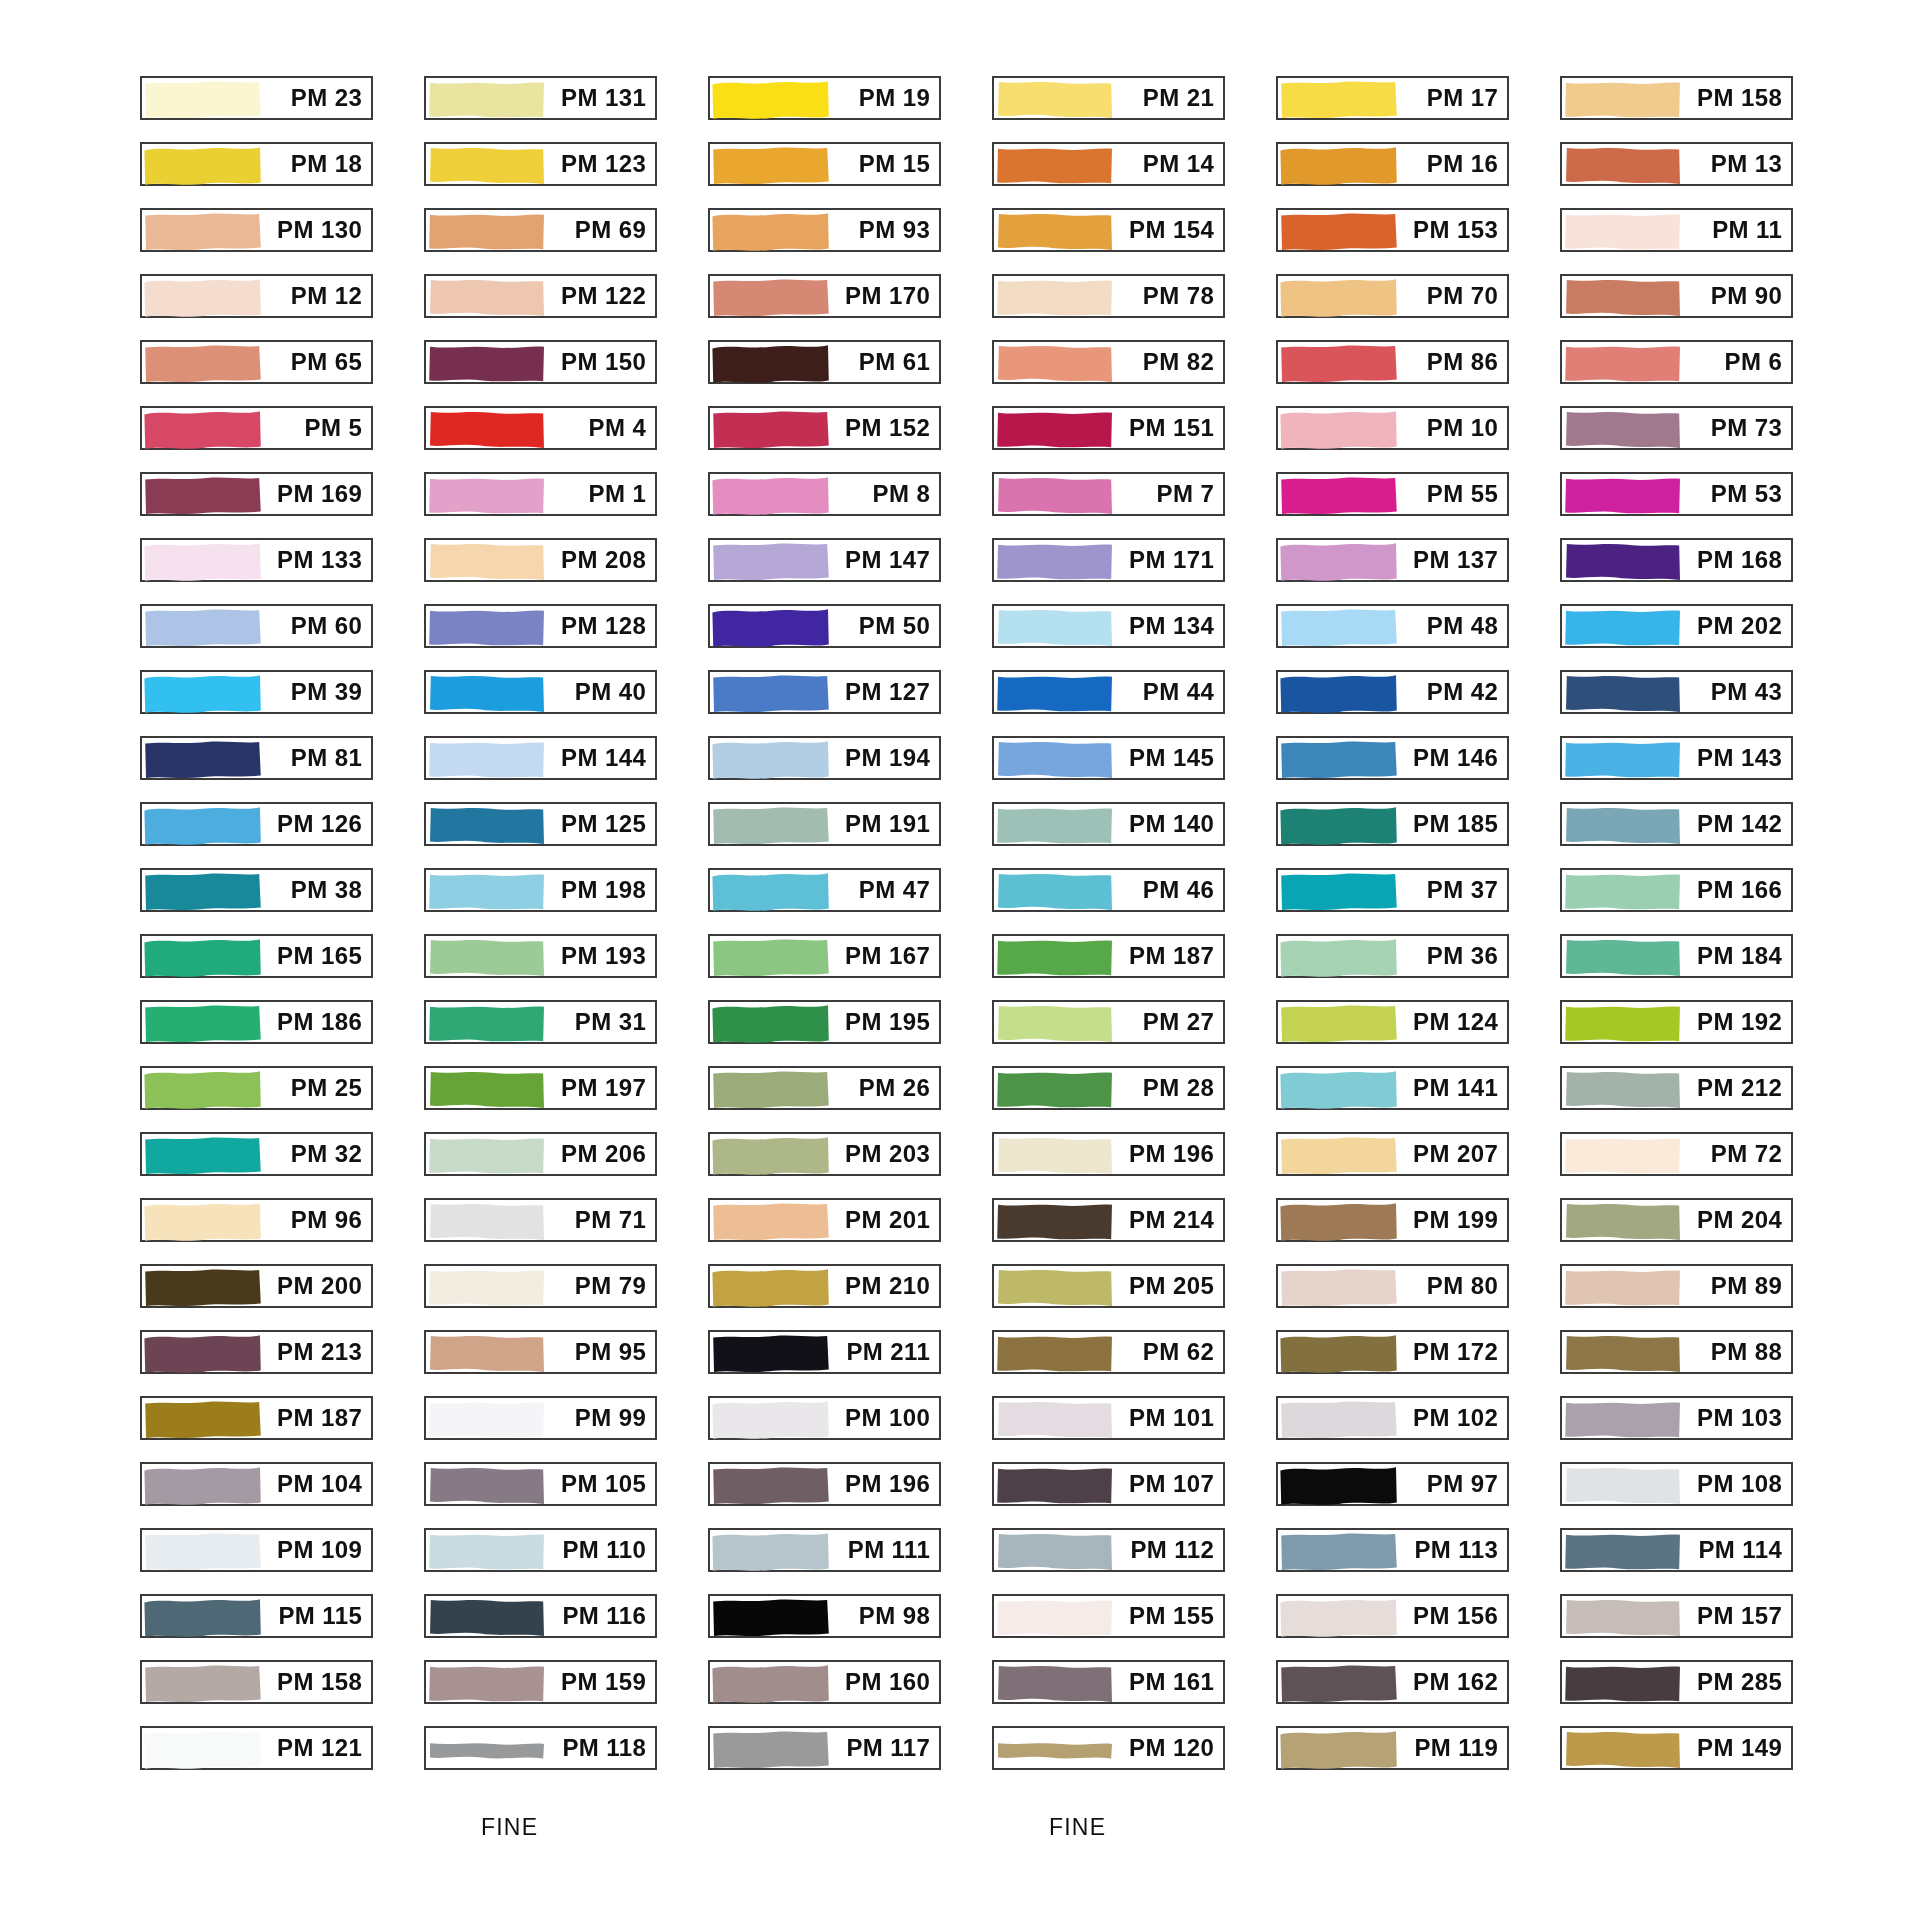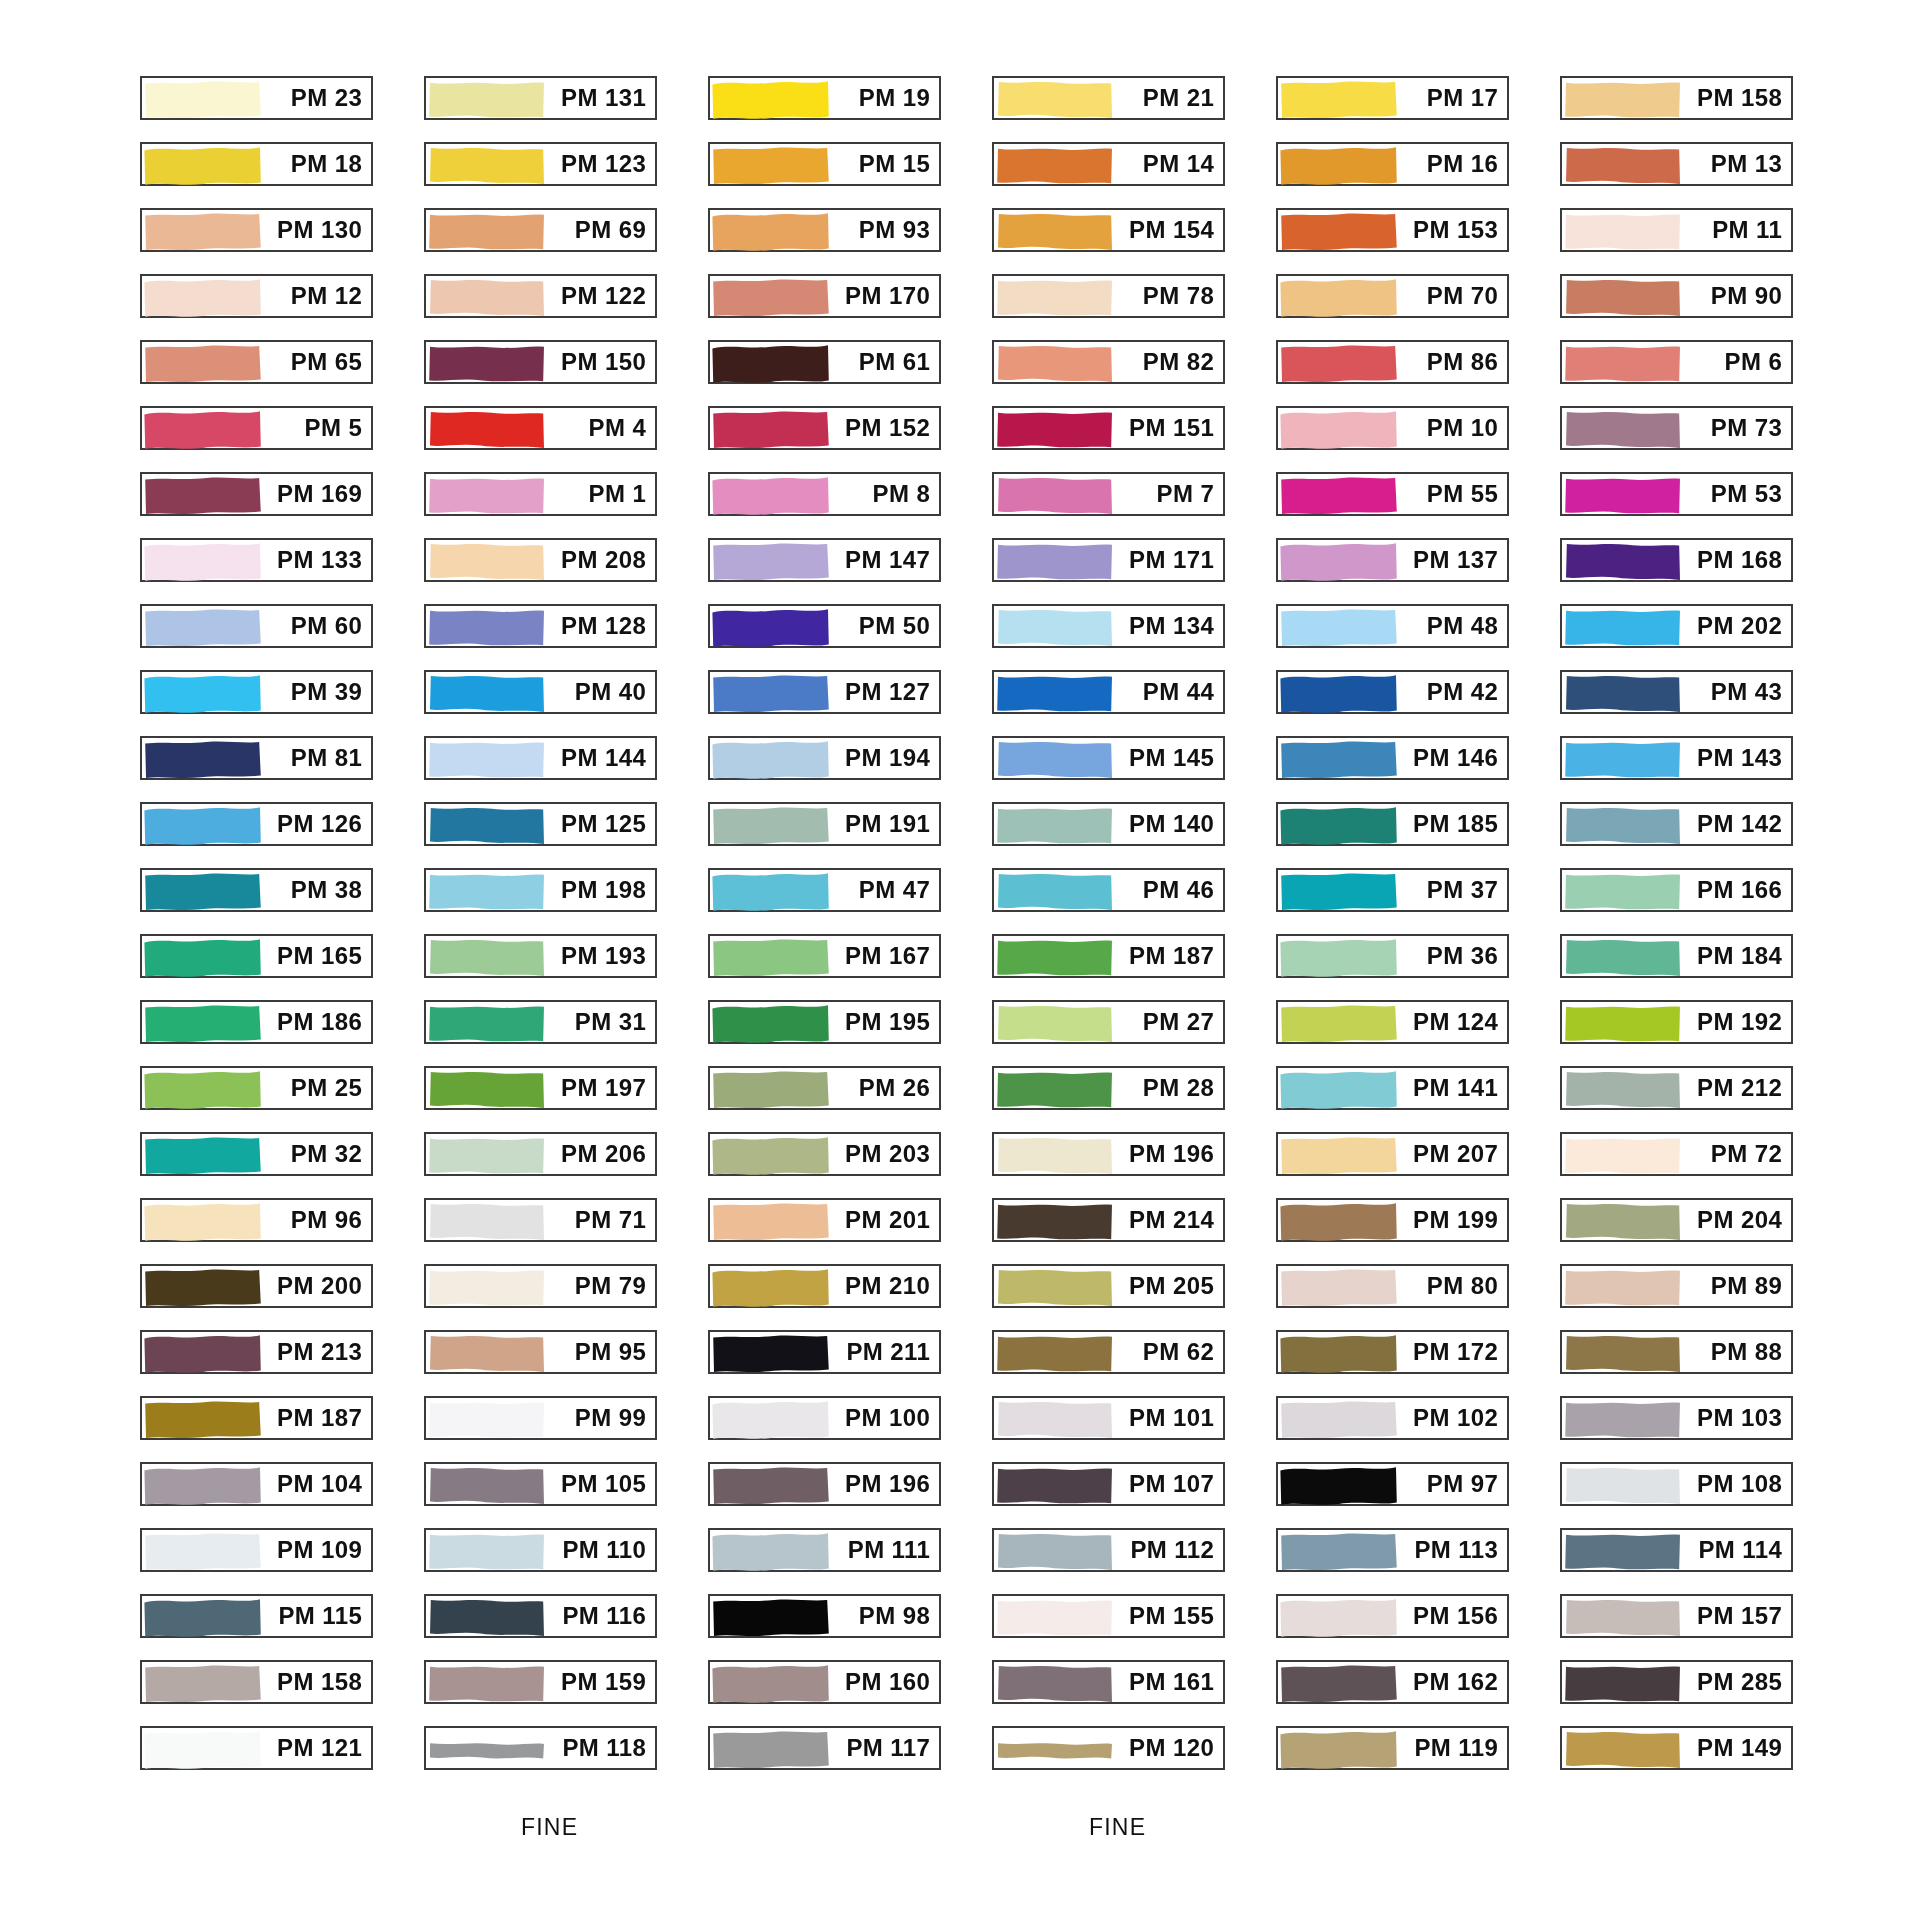--- a/index.html
+++ b/index.html
@@ -76,21 +76,20 @@
   }
 
   .fine-note {
     position: absolute;
     font-size: 23px;
     font-weight: 400;
     letter-spacing: 1.2px;
     color: #111111;
     white-space: nowrap;
     font-family: "Liberation Sans", sans-serif;
-    margin-left: 40px;
   }
   .fine-note.n1 { left: 481px;  top: 1814px; }
   .fine-note.n2 { left: 1049px; top: 1814px; }
 </style>
 </head>
 <body>
 
 <div id="chart">
   <div class="grid">
       <div class="swatch">

